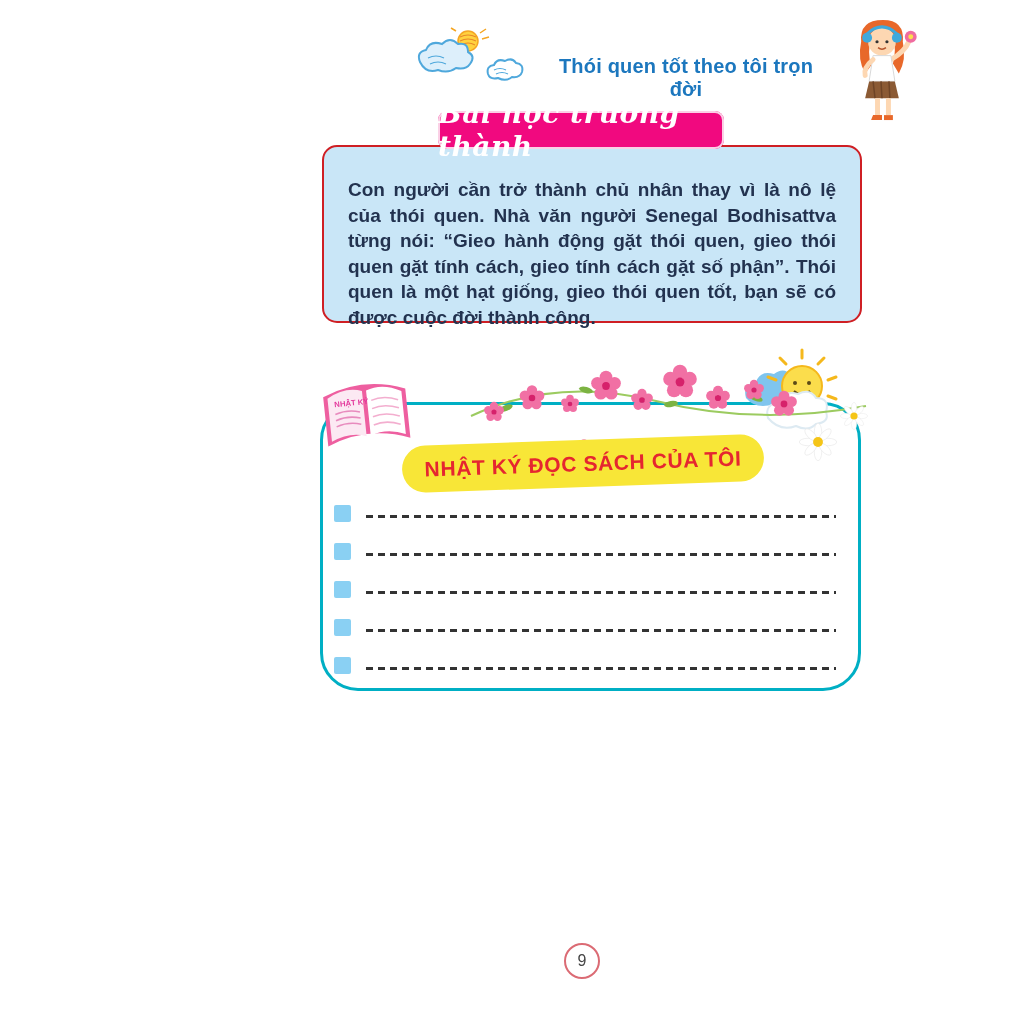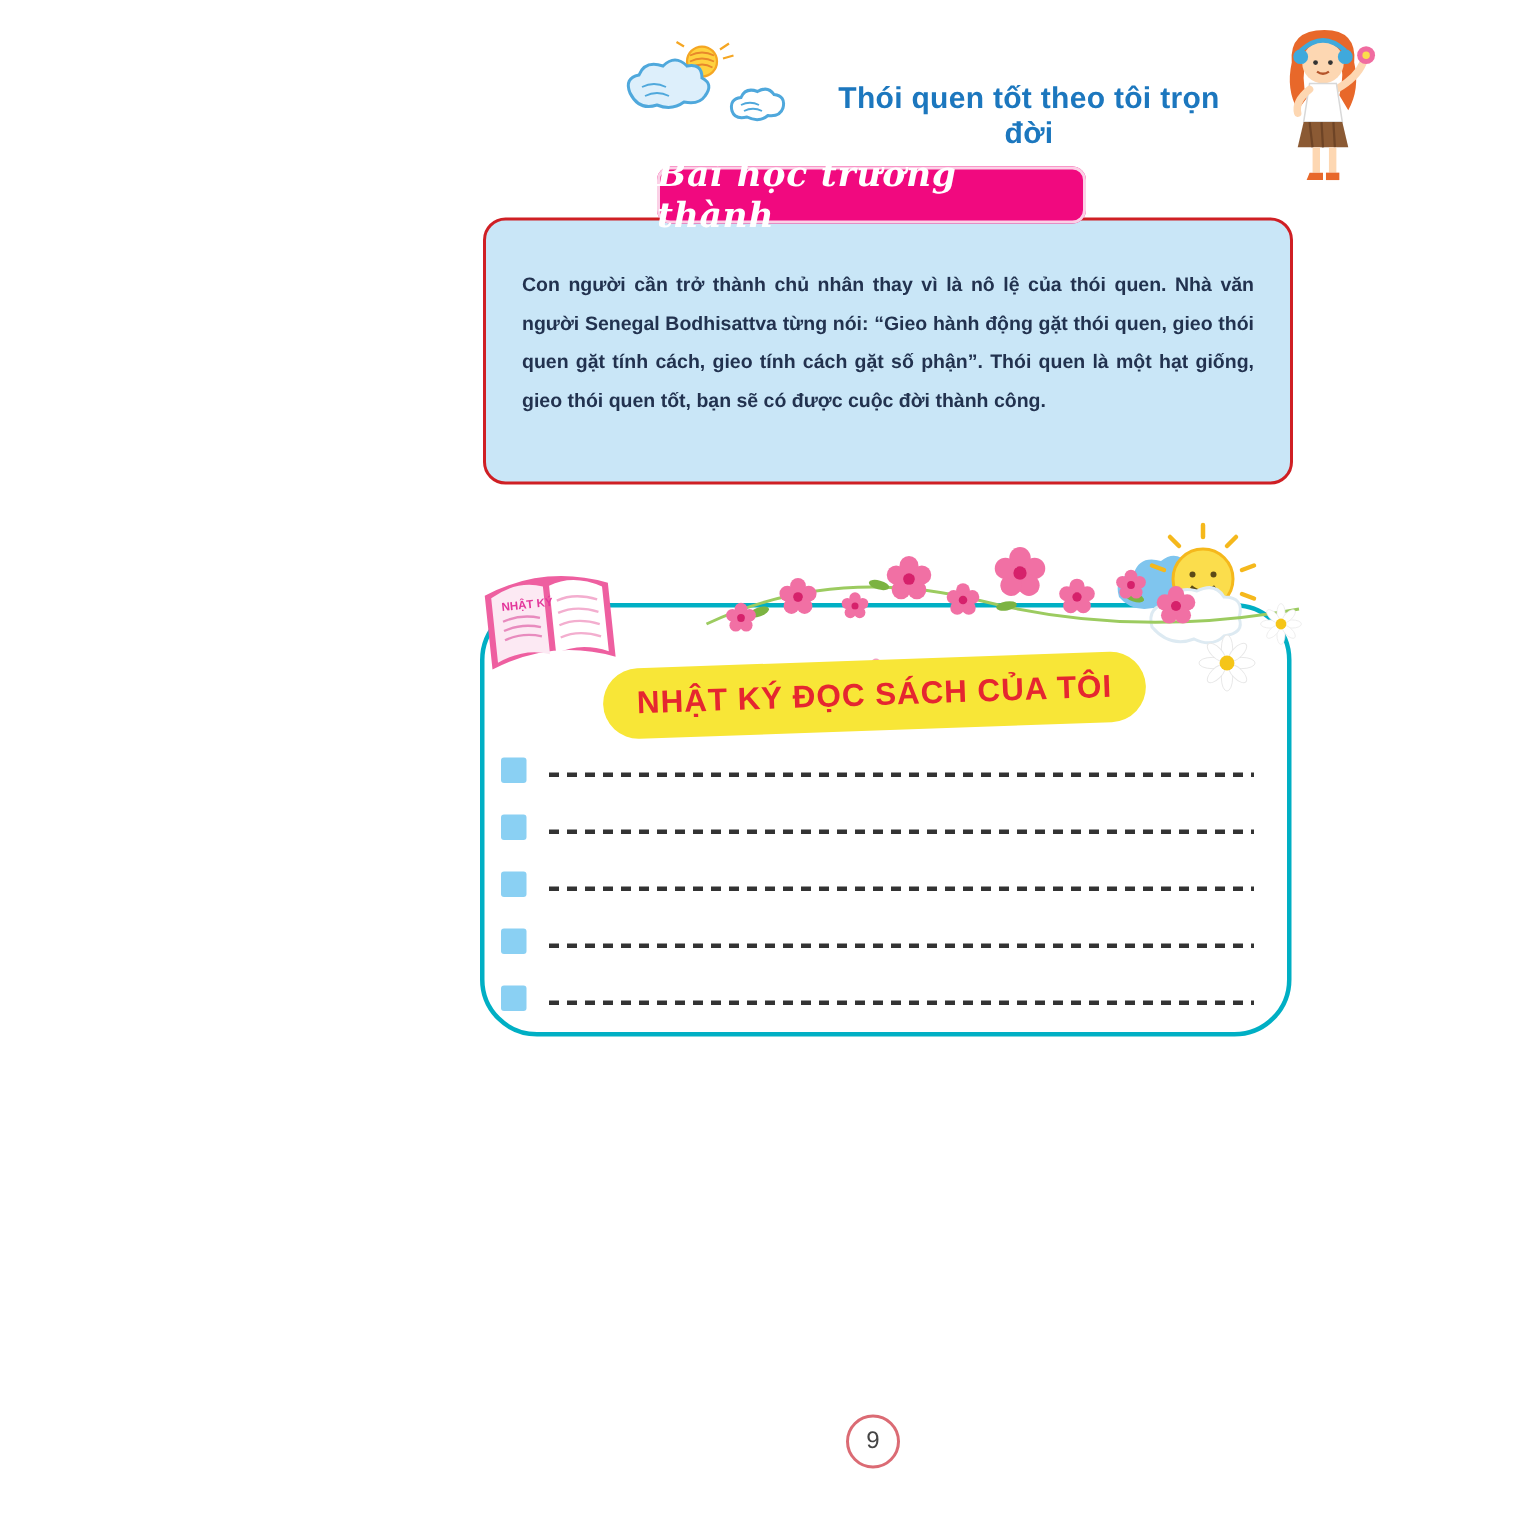--- a/index.html
+++ b/index.html
@@ -21,31 +21,31 @@
 
   
   .banner {
     position:absolute; left:368px; top:111px; width:286px; height:38px;
     background:#F1097F; border-radius:9px; z-index:3;
     display:flex; align-items:center; justify-content:center;
     box-shadow:0 0 0 2px #fbd0e6 inset;
   }
   .banner span {
     color:#ffffff; font-family:"DejaVu Serif", serif; font-style:italic;
-    font-weight:bold; font-size:23px; letter-spacing:.5px;
+    font-weight:bold; font-size:28px; letter-spacing:.5px;
   }
 
   
   .lesson-box {
     position:absolute; left:252px; top:145px; width:540px; height:178px;
     background:#C9E6F7; border:2px solid #CF1F24; border-radius:15px;
     padding:30px 24px 0 24px; z-index:1;
   }
   .lesson-box p {
-    color:#22324f; font-size:13px; line-height:25.5px; text-align:justify;
+    color:#22324f; font-size:19px; line-height:25.5px; text-align:justify;
     font-weight:600;
   }
 
   
   .journal-box {
     position:absolute; left:250px; top:402px; width:541px; height:289px;
     background:#ffffff; border:3px solid #00AFC4; border-radius:38px; z-index:1;
   }
   .diary-book { position:absolute; left:244px; top:370px; width:106px; height:98px; z-index:5; }
   .garland { position:absolute; left:396px; top:346px; width:410px; height:120px; z-index:3; pointer-events:none; }

